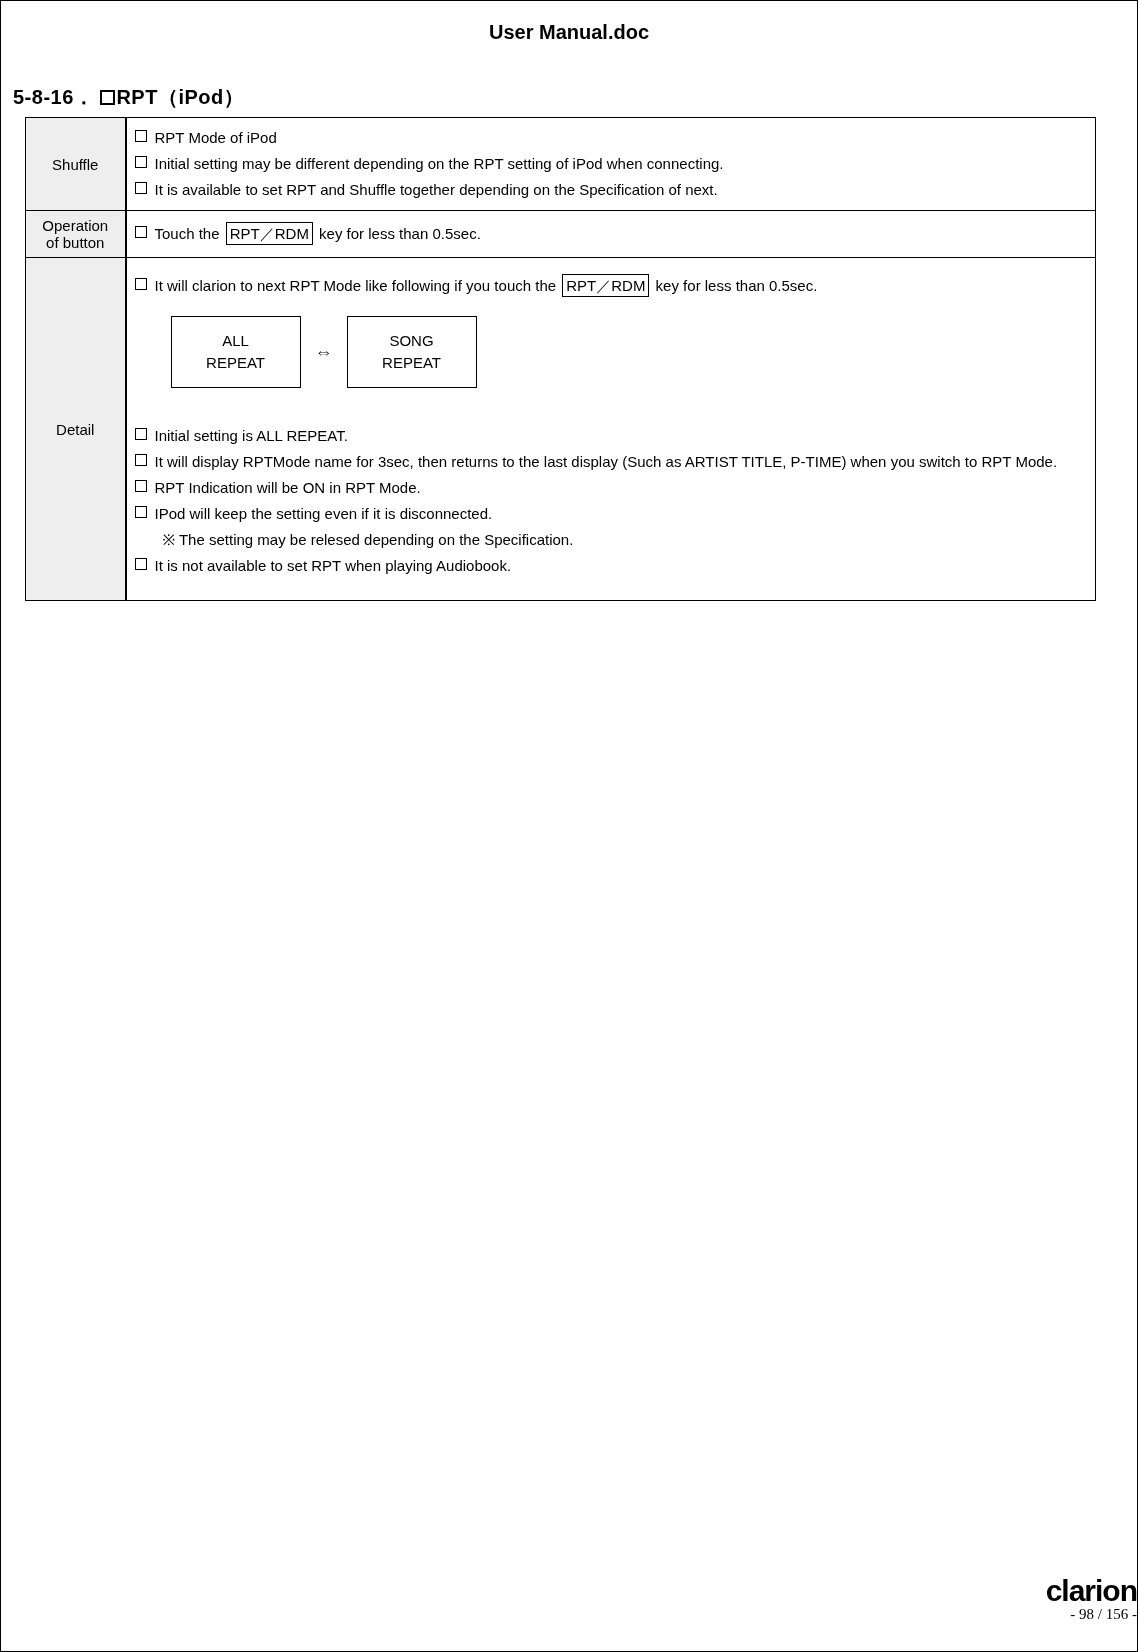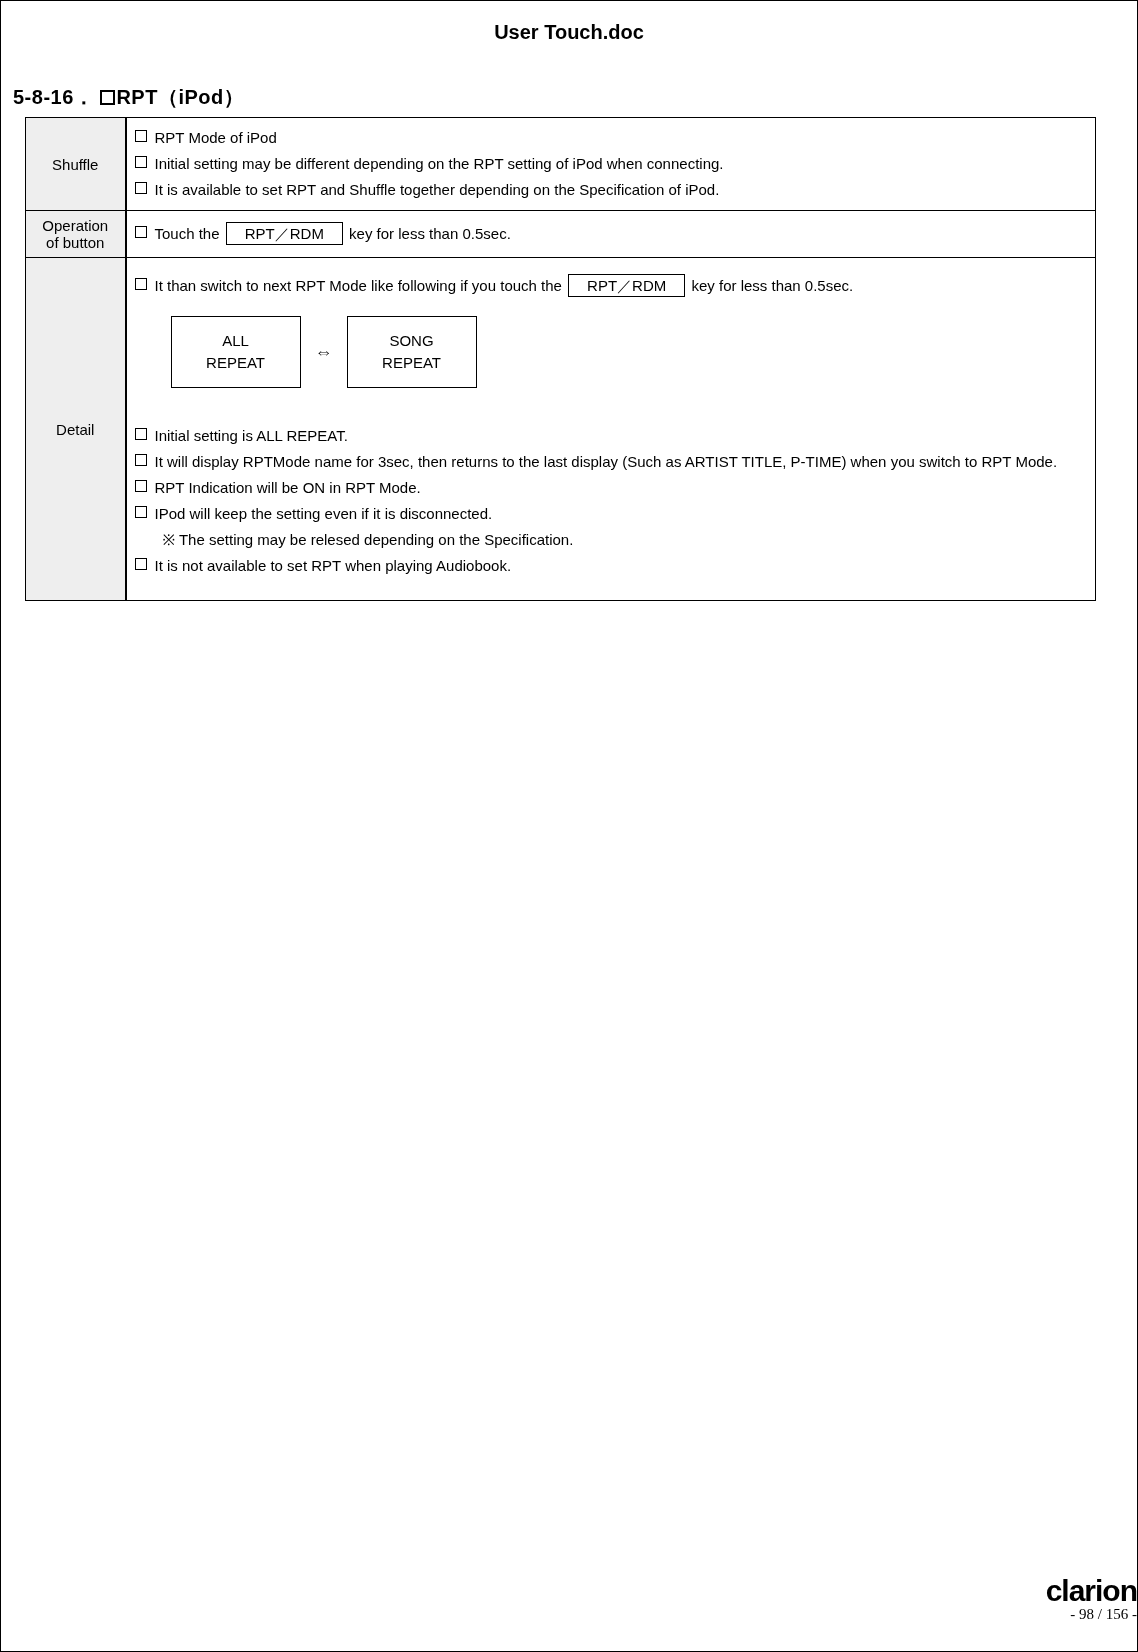--- a/index.html
+++ b/index.html
@@ -70,21 +70,21 @@
     border: 1.5px solid #000;
     margin-top: 4px;
     margin-right: 8px;
   }
   .bullet-row .txt {
     flex: 1 1 auto;
   }
   .keybox {
     display: inline-block;
     border: 1px solid #000;
-    padding: 0 18px;
+    padding: 0 3px;
     margin: 0 2px;
     line-height: 1.4;
   }
   .diagram {
     display: flex;
     align-items: center;
     margin: 18px 0 30px 36px;
   }
   .modebox {
     border: 1px solid #000;
@@ -125,21 +125,21 @@
     margin-top: -2px;
   }
   .detail-cell { padding-top: 14px !important; padding-bottom: 20px !important; }
   .gap-above { margin-top: 36px; }
 </style>
 </head>
 <body>
 
 <div class="page">
 
-  <div class="doc-title">User Touch.doc</div>
+  <div class="doc-title">User Manual.doc</div>
 
   <div class="section-heading">
     <span>5-8-16．</span>
     <span class="checkbox"></span><span>RPT（iPod）</span>
   </div>
 
   <table class="spec">
     <tbody>
         <tr>
       <td class="label">Shuffle</td>
@@ -147,21 +147,21 @@
         <div class="bullet-row">
           <span class="sq"></span>
           <span class="txt">RPT Mode of iPod</span>
         </div>
         <div class="bullet-row">
           <span class="sq"></span>
           <span class="txt">Initial setting may be different depending on the RPT setting of iPod when connecting.</span>
         </div>
         <div class="bullet-row">
           <span class="sq"></span>
-          <span class="txt">It is available to set RPT and Shuffle together depending on the Specification of iPod.</span>
+          <span class="txt">It is available to set RPT and Shuffle together depending on the Specification of next.</span>
         </div>
       </td>
     </tr>
     <tr>
       <td class="label">Operation of button</td>
       <td class="content">
         <div class="bullet-row">
           <span class="sq"></span>
           <span class="txt">
             <span>Touch the</span>
@@ -171,21 +171,21 @@
         </div>
       </td>
     </tr>
     <tr>
       <td class="label">Detail</td>
       <td class="content detail-cell">
 
         <div class="bullet-row">
           <span class="sq"></span>
           <span class="txt">
-            <span>It than switch to next RPT Mode like following if you touch the</span>
+            <span>It will clarion to next RPT Mode like following if you touch the</span>
             <span class="keybox">RPT／RDM</span>
             <span>key for less than 0.5sec.</span>
           </span>
         </div>
 
         <div class="diagram">
           <div class="modebox">
             <span>ALL</span>
             <span>REPEAT</span>
           </div>

